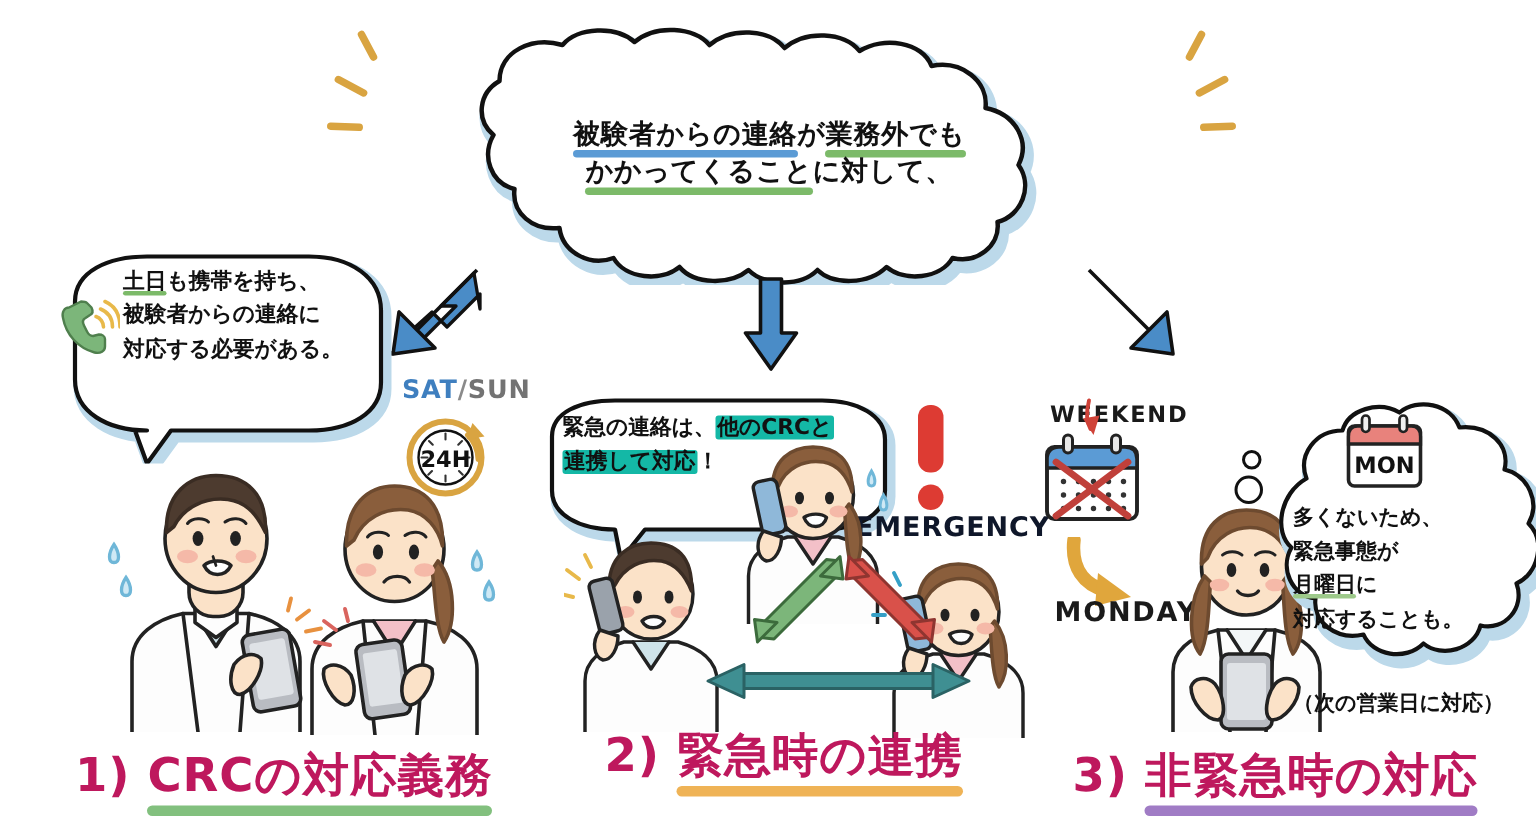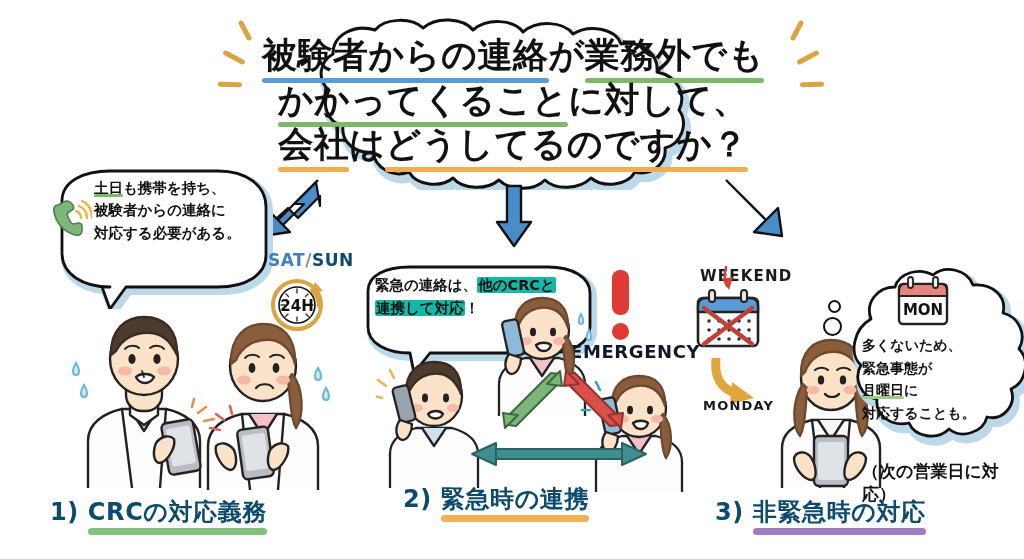--- a/index.html
+++ b/index.html
@@ -20,100 +20,100 @@
     left:232px;top:18px;width:562px;height:172px;
   }
   .cloud-main svg{display:block;}
   .q-text{
     position:absolute;left:0;top:0;width:562px;height:172px;
     display:flex;flex-direction:column;align-items:center;justify-content:center;
     gap:2px;
   }
   .q-line{
     white-space:nowrap;
-    font-size:35px;
+    font-size:18px;
     font-weight:700;
     color:#111;
     letter-spacing:.5px;
     line-height:1.16;
-    display:flex;align-items:center;font-family:Liberation Mono, monospace;
+    display:flex;align-items:center;
   }
   .q-line .seg{position:relative;padding-bottom:2px;}
   .q-line .seg.ul::after{
     content:"";position:absolute;left:0;right:0;bottom:-2px;height:5px;border-radius:3px;
   }
   .ul-blue::after{background:#5b9bd5;}
   .ul-green::after{background:#7cba69;}
   .ul-orange::after{background:#f0ad4e;}
 
   
   .spark{position:absolute;background:#d9a441;border-radius:3px;height:5px;}
 
   
   .arrow-svg{position:absolute;overflow:visible;}
 
   
-  .bub1{left:36px;top:163px;width:250px;height:118px;}
+  .bub1{left:24px;top:163px;width:250px;height:118px;}
   .bub1 .txt{
     position:absolute;left:58px;top:14px;width:182px;
     font-size:14.5px;font-weight:700;color:#111;line-height:1.55;
   }
   .bub1 .txt .seg{position:relative;}
   .bub1 .txt .seg.ul::after{
     content:"";position:absolute;left:0;right:0;bottom:-1px;height:3px;border-radius:2px;background:#7cba69;
   }
   .phone-icon{position:absolute;left:12px;top:34px;width:44px;height:44px;}
 
   
   .satsun{
     left:268px;top:250px;font-size:17px;font-weight:700;letter-spacing:.5px;
   }
   .satsun .sat{color:#3f7fbf;}
   .satsun .sl{color:#8a8a8a;}
-  .satsun .sun{color:#0c4a6e;}
+  .satsun .sun{color:#737373;}
   .clock24{left:266px;top:272px;width:62px;height:62px;}
 
   
   .bub2{left:357px;top:262px;width:243px;height:92px;}
   .bub2 .txt{
     position:absolute;left:18px;top:12px;width:212px;
     font-size:14.5px;font-weight:700;color:#111;line-height:1.6;
   }
   .hl{background:#14b8a6;border-radius:2px;padding:0 1px;box-decoration-break:clone;}
 
   .excl{left:612px;top:270px;}
   .excl .bar{width:17px;height:45px;background:#dd3b33;border-radius:8px;}
   .excl .dot{width:17px;height:17px;background:#dd3b33;border-radius:50%;margin-top:8px;}
   .emerg{
     left:570px;top:341px;font-size:18px;font-weight:700;color:#0f172a;letter-spacing:.6px;
   }
 
   
   .weekend-lbl{left:700px;top:250px;font-size:15px;font-weight:700;color:#1a1a1a;letter-spacing:1.2px;margin-top:17px;}
-  .monday-lbl{left:703px;top:398px;font-size:13px;font-weight:700;color:#1a1a1a;letter-spacing:1.2px;text-align:right;}
+  .monday-lbl{left:703px;top:398px;font-size:18px;font-weight:700;color:#1a1a1a;letter-spacing:1.2px;text-align:right;}
   .cal-x{left:694px;top:288px;width:68px;height:62px;}
   .arrow-red-dn{left:718px;top:265px;width:26px;height:26px;}
   .arrow-gold-curve{left:710px;top:358px;width:58px;height:48px;}
 
   
   .bub3{left:838px;top:262px;width:186px;height:215px;}
   .bub3 .txt{
     position:absolute;left:24px;top:72px;width:150px;
     font-size:14px;font-weight:700;color:#111;line-height:1.62;
   }
   .bub3 .txt .seg{position:relative;}
   .bub3 .txt .seg.ul::after{
     content:"";position:absolute;left:0;right:0;bottom:-1px;height:3px;border-radius:2px;background:#9dc98a;
   }
   .cal-mon{position:absolute;left:58px;top:14px;width:54px;height:50px;}
-  .note3{left:862px;top:460px;font-size:17px;font-weight:700;color:#111;}
+  .note3{left:862px;top:460px;font-size:14px;font-weight:700;color:#111;}
 
   
   .cap{
-    font-size:24px;font-weight:700;color:#0c4a6e;letter-spacing:.6px;white-space:nowrap;
+    font-size:31px;font-weight:700;color:#be185d;letter-spacing:.6px;white-space:nowrap;
   }
   .cap .uline{position:relative;}
   .cap .uline::after{
     content:"";position:absolute;left:0;right:0;bottom:-9px;height:7px;border-radius:4px;
   }
   .cap1{left:50px;top:496px;}
   .cap1 .uline::after{background:#82c07e;}
   .cap2{left:403px;top:483px;}
   .cap2 .uline::after{background:#efb356;}
   .cap3{left:715px;top:496px;}
@@ -148,25 +148,20 @@
     </svg>
     <div class="q-text">
       <div class="q-line">
         <span class="seg ul ul-blue">被験者からの連絡</span>
         <span class="seg">が</span>
         <span class="seg ul ul-green">業務外でも</span>
       </div>
       <div class="q-line">
         <span class="seg ul ul-green">かかってくること</span>
         <span class="seg">に対して、</span>
-      </div>
-      <div class="q-line">
-        <span class="seg ul ul-orange">会社</span>
-        <span class="seg">は</span>
-        <span class="seg ul ul-orange">どうしてるのですか？</span>
       </div>
     </div>
   </div>
 
   <div class="abs spark" style="left:234px;top:28px;width:22px;transform:rotate(62deg);"></div>
   <div class="abs spark" style="left:222px;top:55px;width:24px;transform:rotate(28deg);"></div>
   <div class="abs spark" style="left:218px;top:82px;width:24px;transform:rotate(2deg);"></div>
   <div class="abs spark" style="left:786px;top:28px;width:22px;transform:rotate(-62deg);"></div>
   <div class="abs spark" style="left:796px;top:55px;width:24px;transform:rotate(-28deg);"></div>
   <div class="abs spark" style="left:800px;top:82px;width:24px;transform:rotate(-2deg);"></div>

